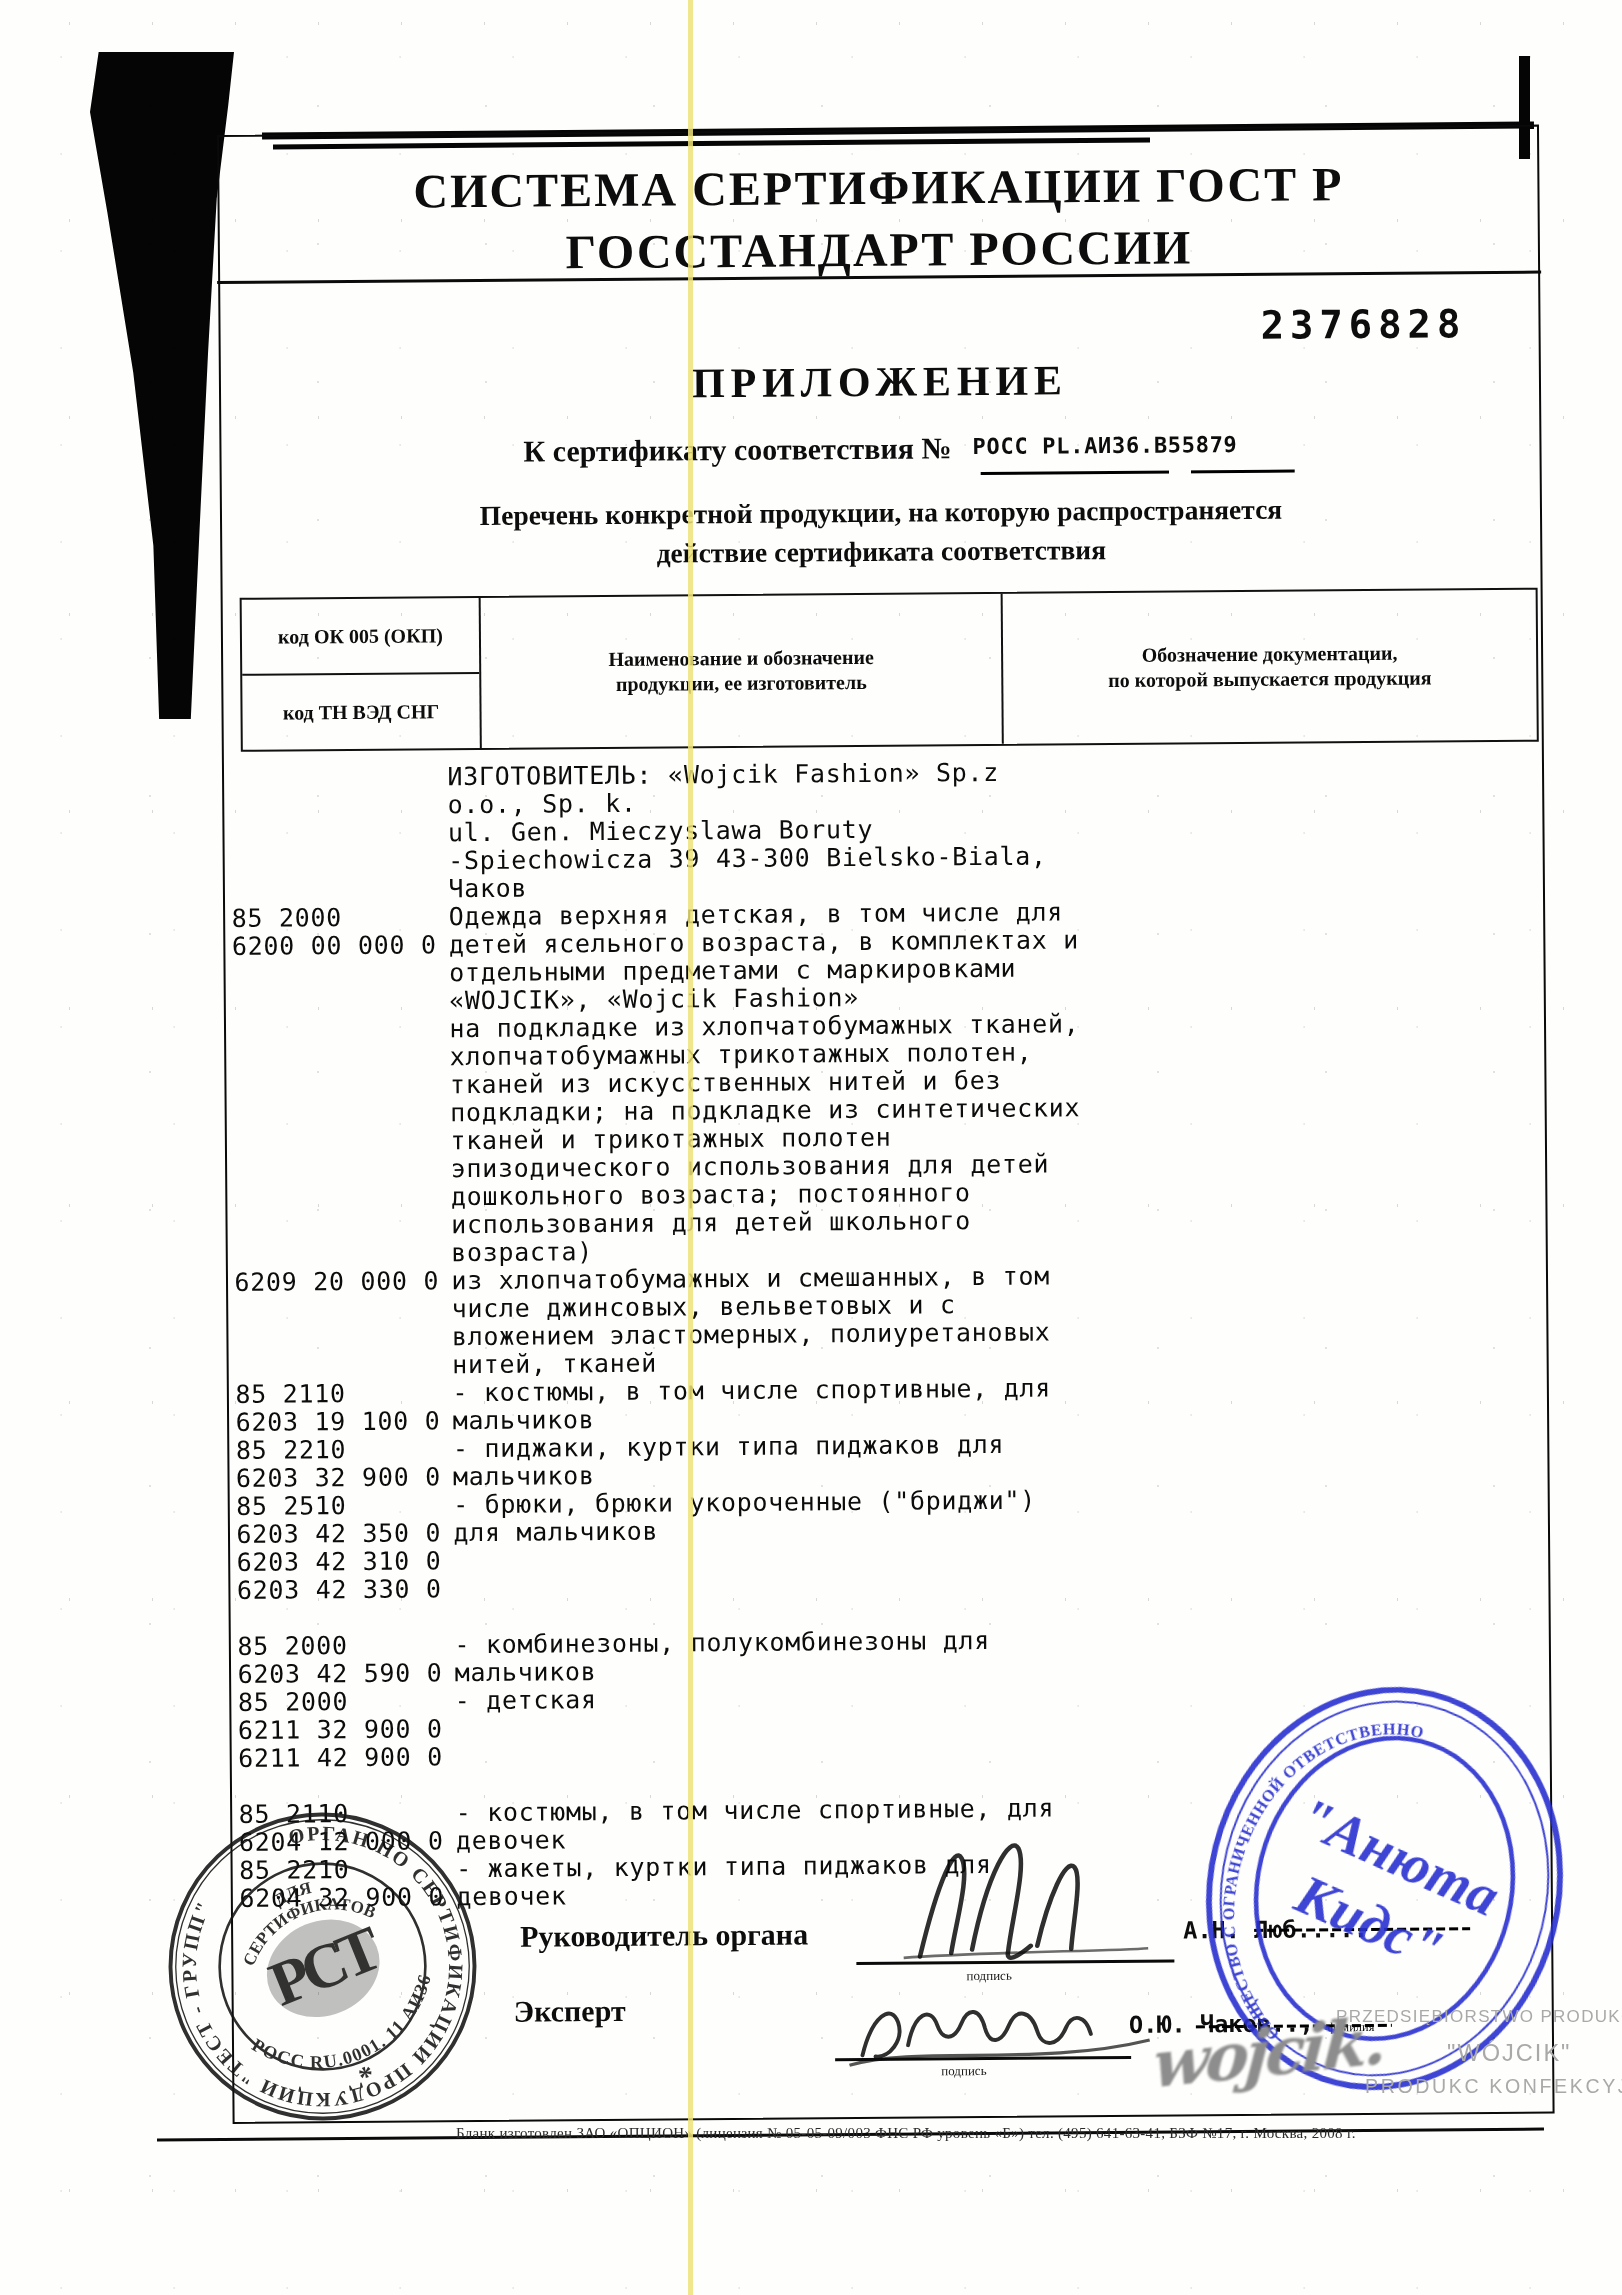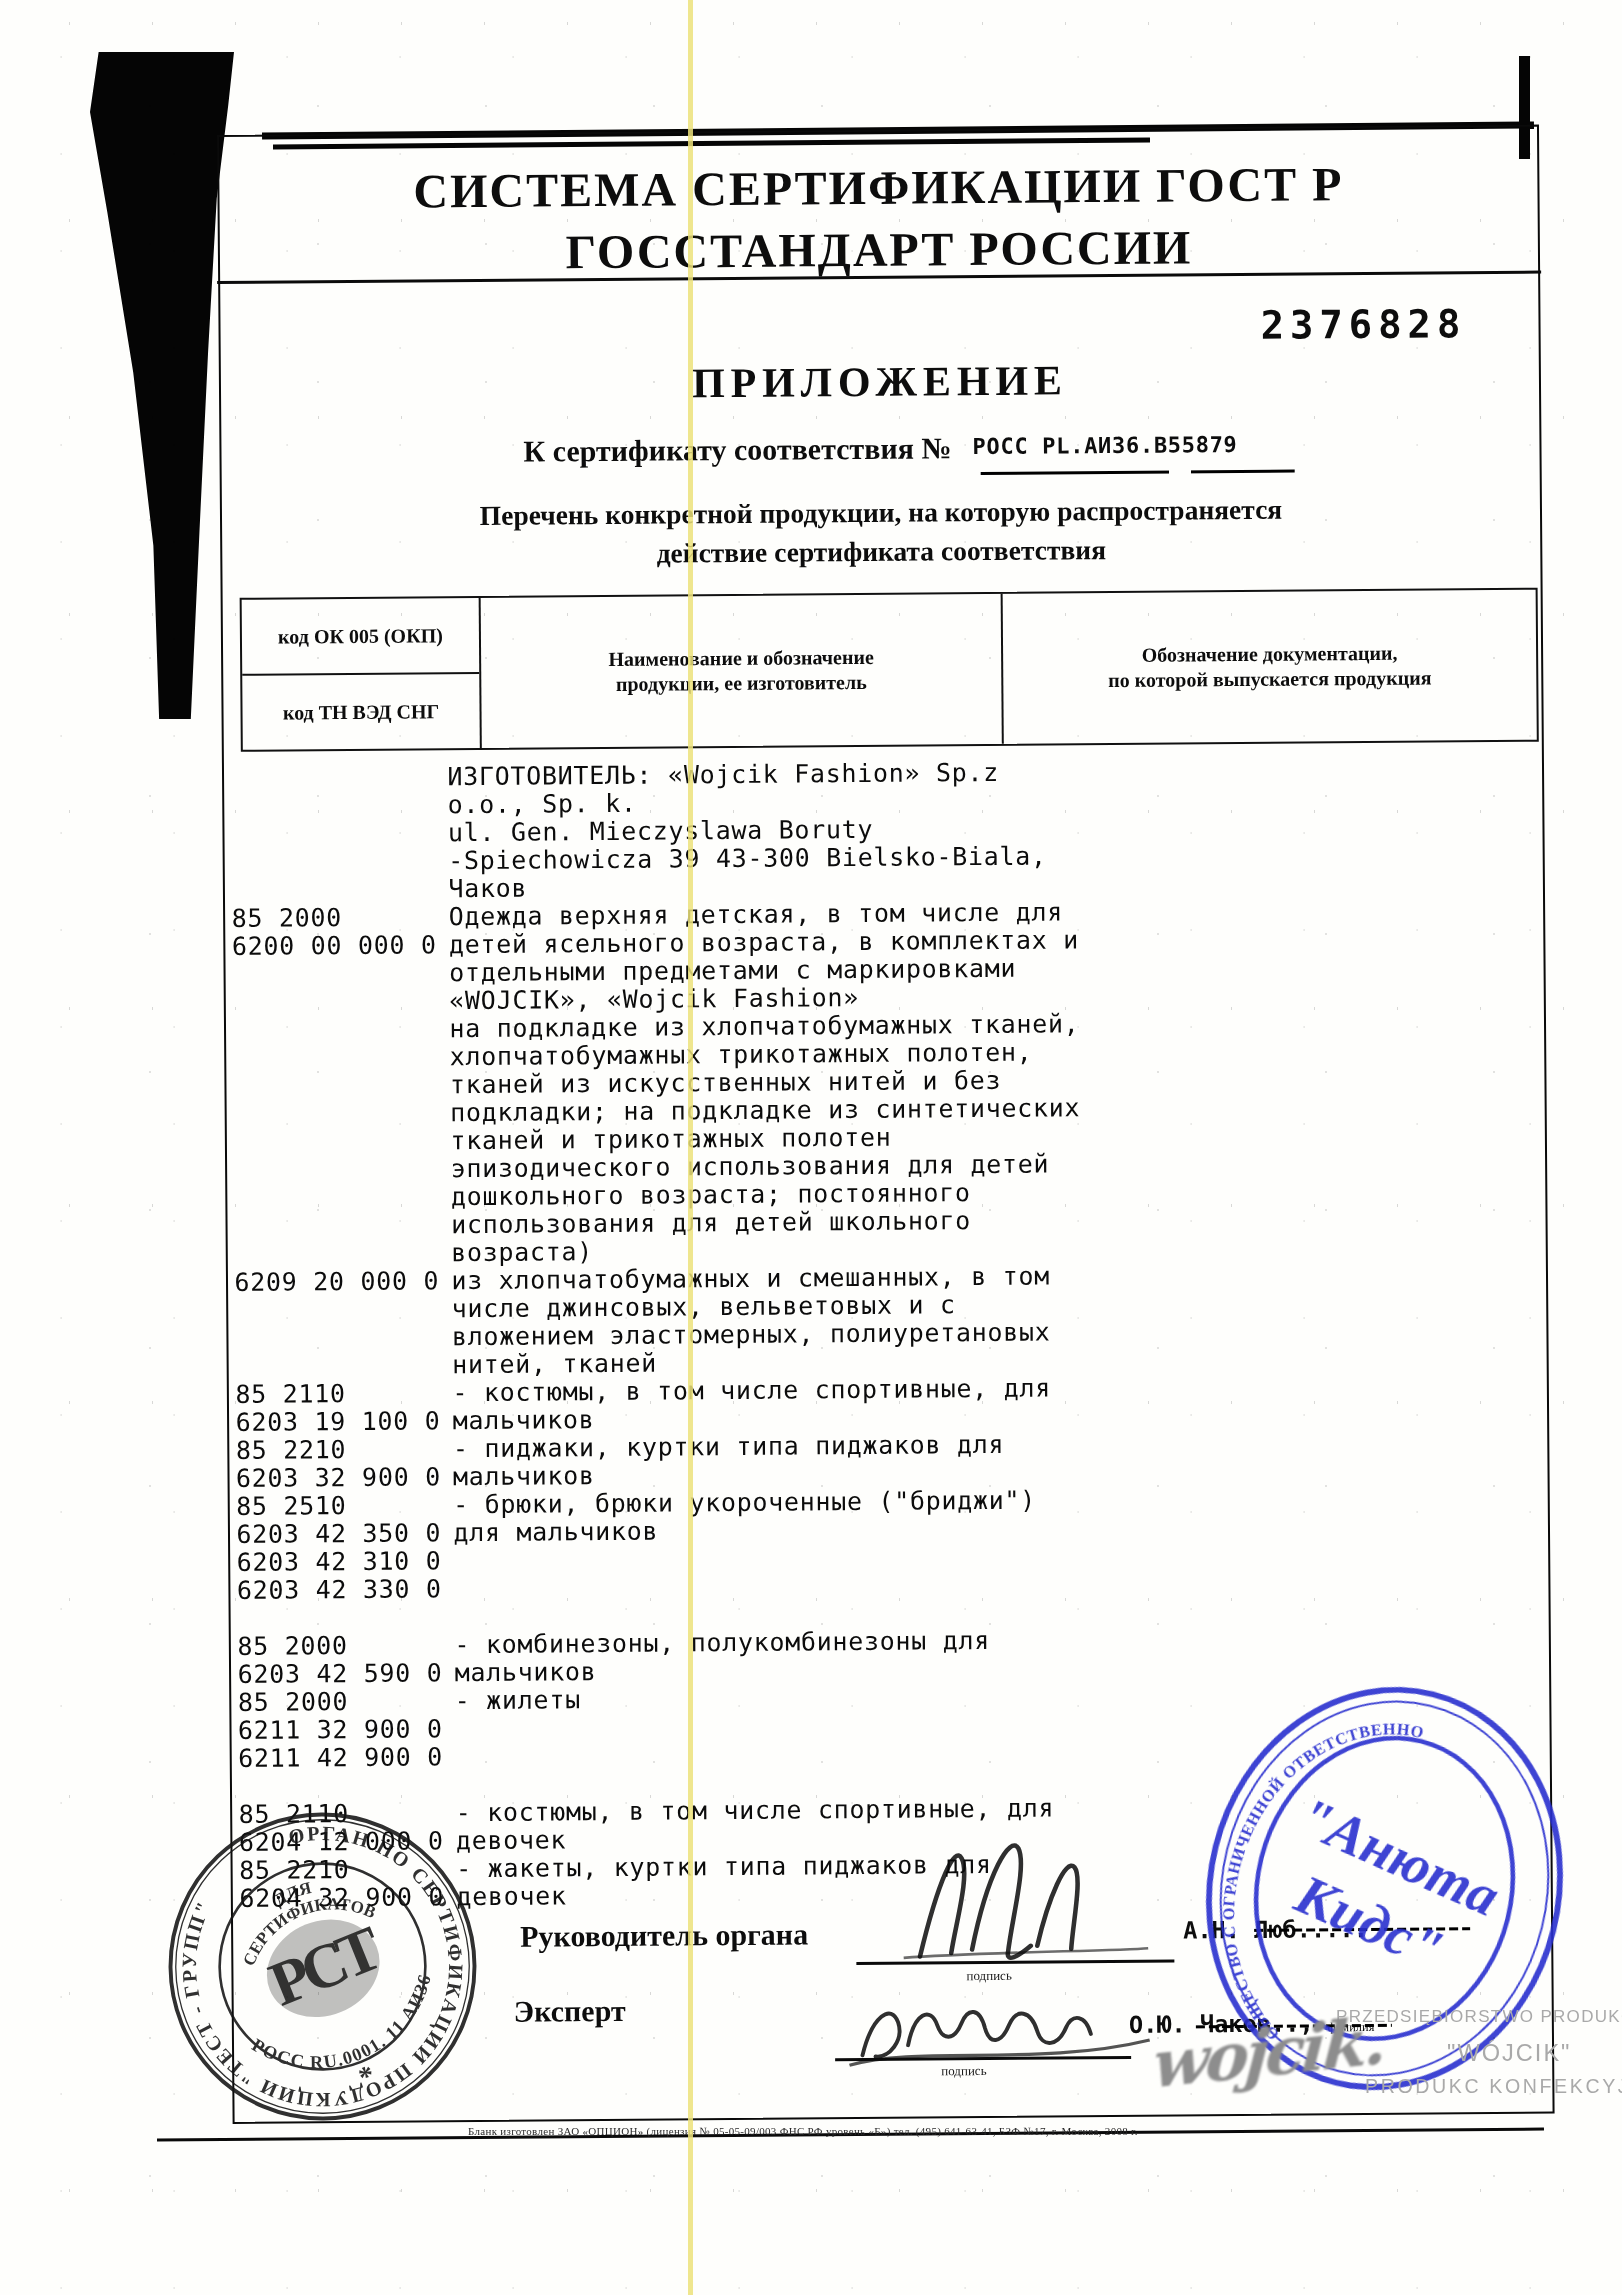--- a/index.html
+++ b/index.html
@@ -89,22 +89,22 @@
     font-family:"DejaVu Serif",serif;font-style:italic;font-weight:bold;
     font-size:65px;letter-spacing:-3.3px;color:#8d8d8d;
     transform:rotate(-6deg) skewX(-10deg);filter:blur(1px);z-index:5;}
   .faint-grey{position:absolute;color:#a9a9a9;filter:blur(0.5px);
     font-family:"Liberation Sans",sans-serif;white-space:nowrap;z-index:4;}
   #faint-line1{left:1336px;top:2007px;font-size:17px;letter-spacing:1.3px;}
   #faint-line2{left:1447px;top:2040px;font-size:23.6px;letter-spacing:2px;}
   #faint-line3{left:1365px;top:2075px;font-size:19.6px;letter-spacing:2.6px;}
   #bottom-line2{position:absolute;left:157px;top:2133px;width:1387px;height:3.3px;
     background:#0a0a0a;transform:rotate(-0.45deg);}
-  #footer-print{position:absolute;left:468px;top:2125px;width:929px;
-    font-size:11px;color:#2a2a2a;letter-spacing:0.3px;filter:blur(0.2px);
+  #footer-print{position:absolute;left:456px;top:2125px;width:929px;
+    font-size:15px;color:#2a2a2a;letter-spacing:0.3px;filter:blur(0.2px);
     font-family:"Liberation Serif",serif;white-space:nowrap;}
   text{font-family:"Liberation Serif",serif;}
 </style>
 </head>
 <body>
 
 <div class="artifact" style="left:90px;top:52px;width:144px;height:667px;
             clip-path:polygon(6% 0,100% 0,96% 8%,88% 22%,82% 45%,76% 72%,70% 100%,48% 100%,44% 74%,30% 48%,12% 24%,0 9%);"></div>
 <div class="artifact" style="left:262px;top:127px;width:1272px;height:6.5px;transform:rotate(-0.5deg);"></div>
 <div class="artifact" style="left:273px;top:141px;width:877px;height:5.2px;transform:rotate(-0.45deg);"></div>
@@ -270,21 +270,21 @@
 
   <div class="prow">
     <span class="code">85 2000</span><span class="txt">- комбинезоны, полукомбинезоны для</span>
   </div>
 
   <div class="prow">
     <span class="code">6203 42 590 0</span><span class="txt">мальчиков</span>
   </div>
 
   <div class="prow">
-    <span class="code">85 2000</span><span class="txt">- жилеты</span>
+    <span class="code">85 2000</span><span class="txt">- детская</span>
   </div>
 
   <div class="prow">
     <span class="code">6211 32 900 0</span><span class="txt"></span>
   </div>
 
   <div class="prow">
     <span class="code">6211 42 900 0</span><span class="txt"></span>
   </div>
 

